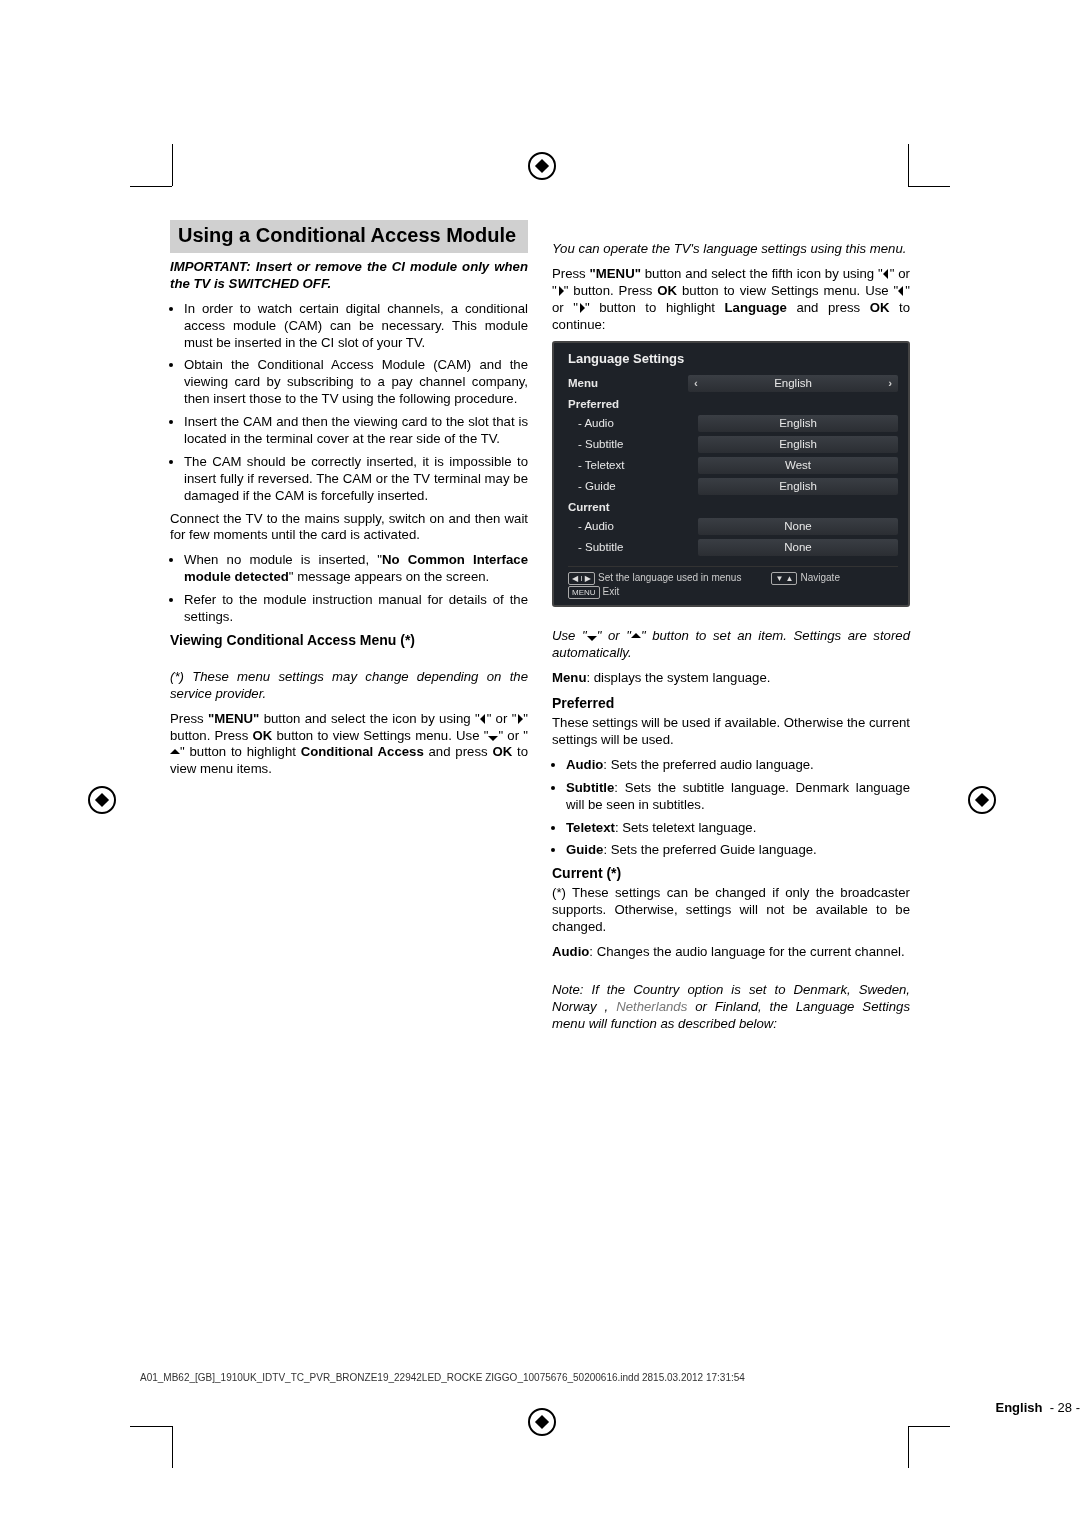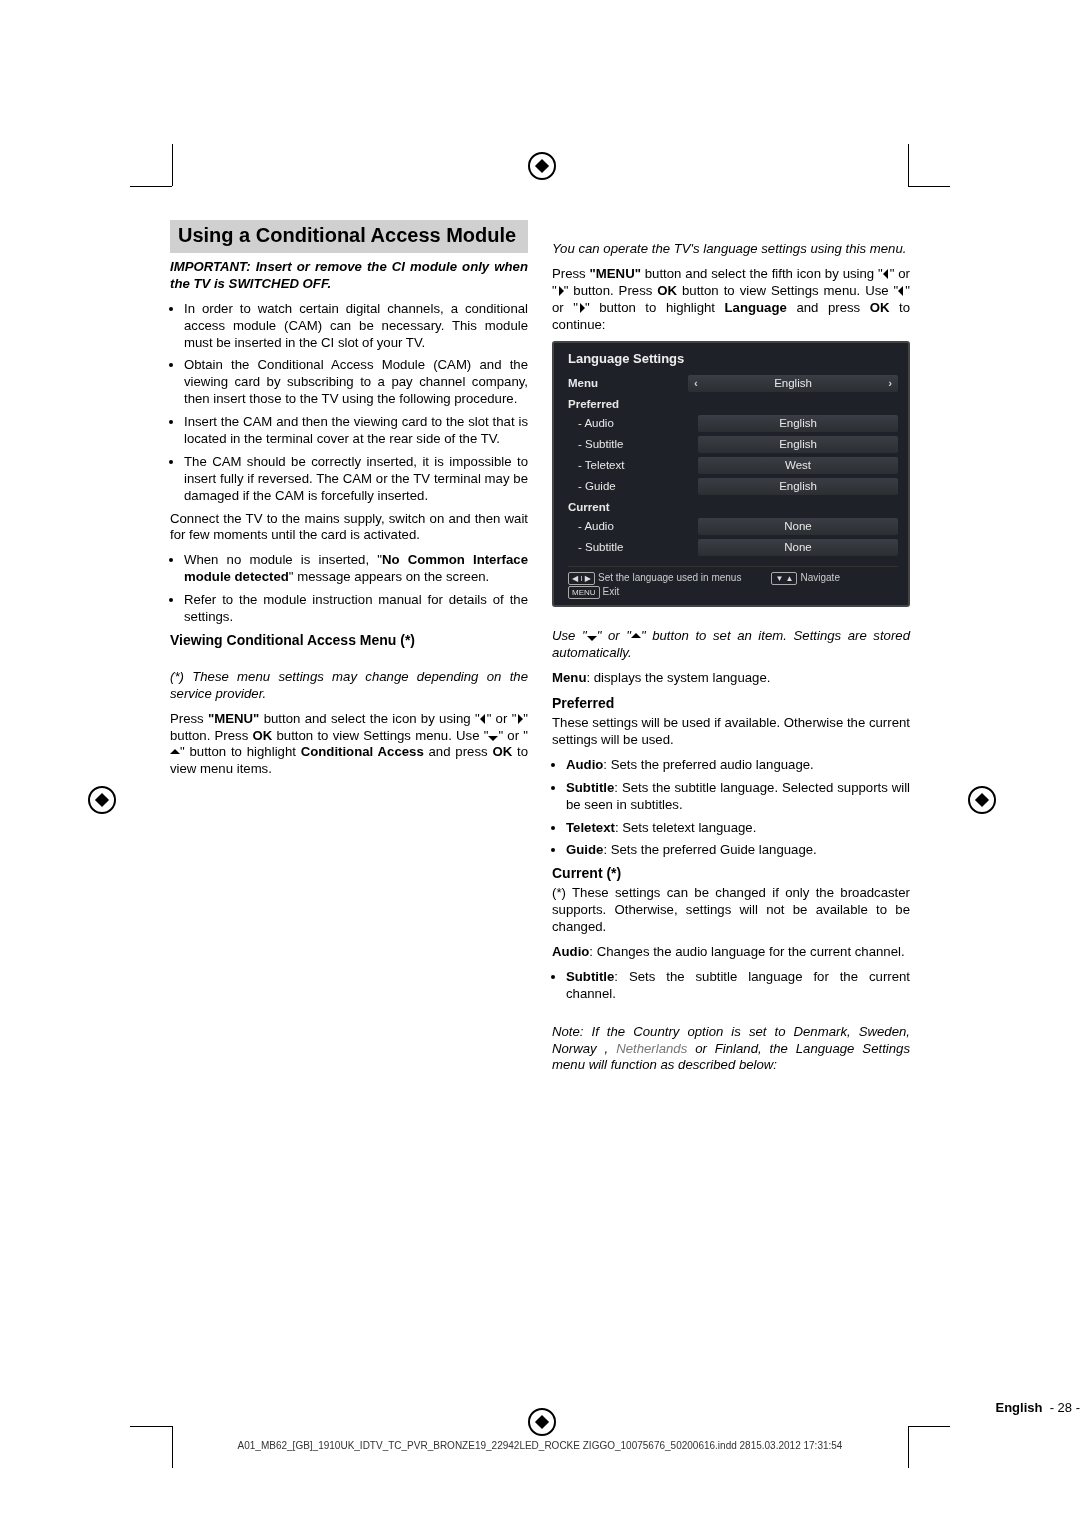--- a/index.html
+++ b/index.html
@@ -173,27 +173,27 @@
     position: absolute;
     top: 1400px;
     width: 100%;
     text-align: right;
     font-size: 13px;
   }
   .footer b { font-weight: bold; }
 
   .meta {
     position: absolute;
-    top: 1440px;
+    top: 1372px;
     left: 140px;
     right: 140px;
     font-size: 10px;
     color: #333;
     display: flex;
-    justify-content: center;
+    justify-content: flex-start;
   }
 
   .grey-ital { color: #777; font-style: italic; }
 </style>
 </head>
 <body>
 
 <div class="reg top"></div>
 <div class="reg bot"></div>
 <div class="reg left"></div>
@@ -289,31 +289,28 @@
 
       <p class="italic">
         <span>Use "</span><span class="arw arw-d"></span><span>" or "</span><span class="arw arw-u"></span><span>" button to set an item. Settings are stored automatically.</span>
       </p>
       <p><b>Menu</b><span>: displays the system language.</span></p>
 
       <div class="subhead">Preferred</div>
       <p>These settings will be used if available. Otherwise the current settings will be used.</p>
       <ul>
         <li><b>Audio</b><span>: Sets the preferred audio language.</span></li>
-        <li><b>Subtitle</b><span>: Sets the subtitle language. Selected supports will be seen in subtitles.</span></li>
+        <li><b>Subtitle</b><span>: Sets the subtitle language. Denmark language will be seen in subtitles.</span></li>
         <li><b>Teletext</b><span>: Sets teletext language.</span></li>
         <li><b>Guide</b><span>: Sets the preferred Guide language.</span></li>
       </ul>
 
       <div class="subhead">Current (*)</div>
       <p>(*) These settings can be changed if only the broadcaster supports. Otherwise, settings will not be available to be changed.</p>
       <p><b>Audio</b><span>: Changes the audio language for the current channel.</span></p>
-      <ul>
-        <li><b>Subtitle</b><span>: Sets the subtitle language for the current channel.</span></li>
-      </ul>
       <p class="italic">
         <span>Note: If the Country option is set to Denmark, Sweden, Norway , </span><span class="grey-ital">Netherlands</span><span> or Finland, the Language Settings menu will function as described below:</span>
       </p>
     </div>
   </div>
 </div>
 
 <div class="footer">
   <b>English</b>&nbsp;&nbsp;<span>- 28 -</span>
 </div>

